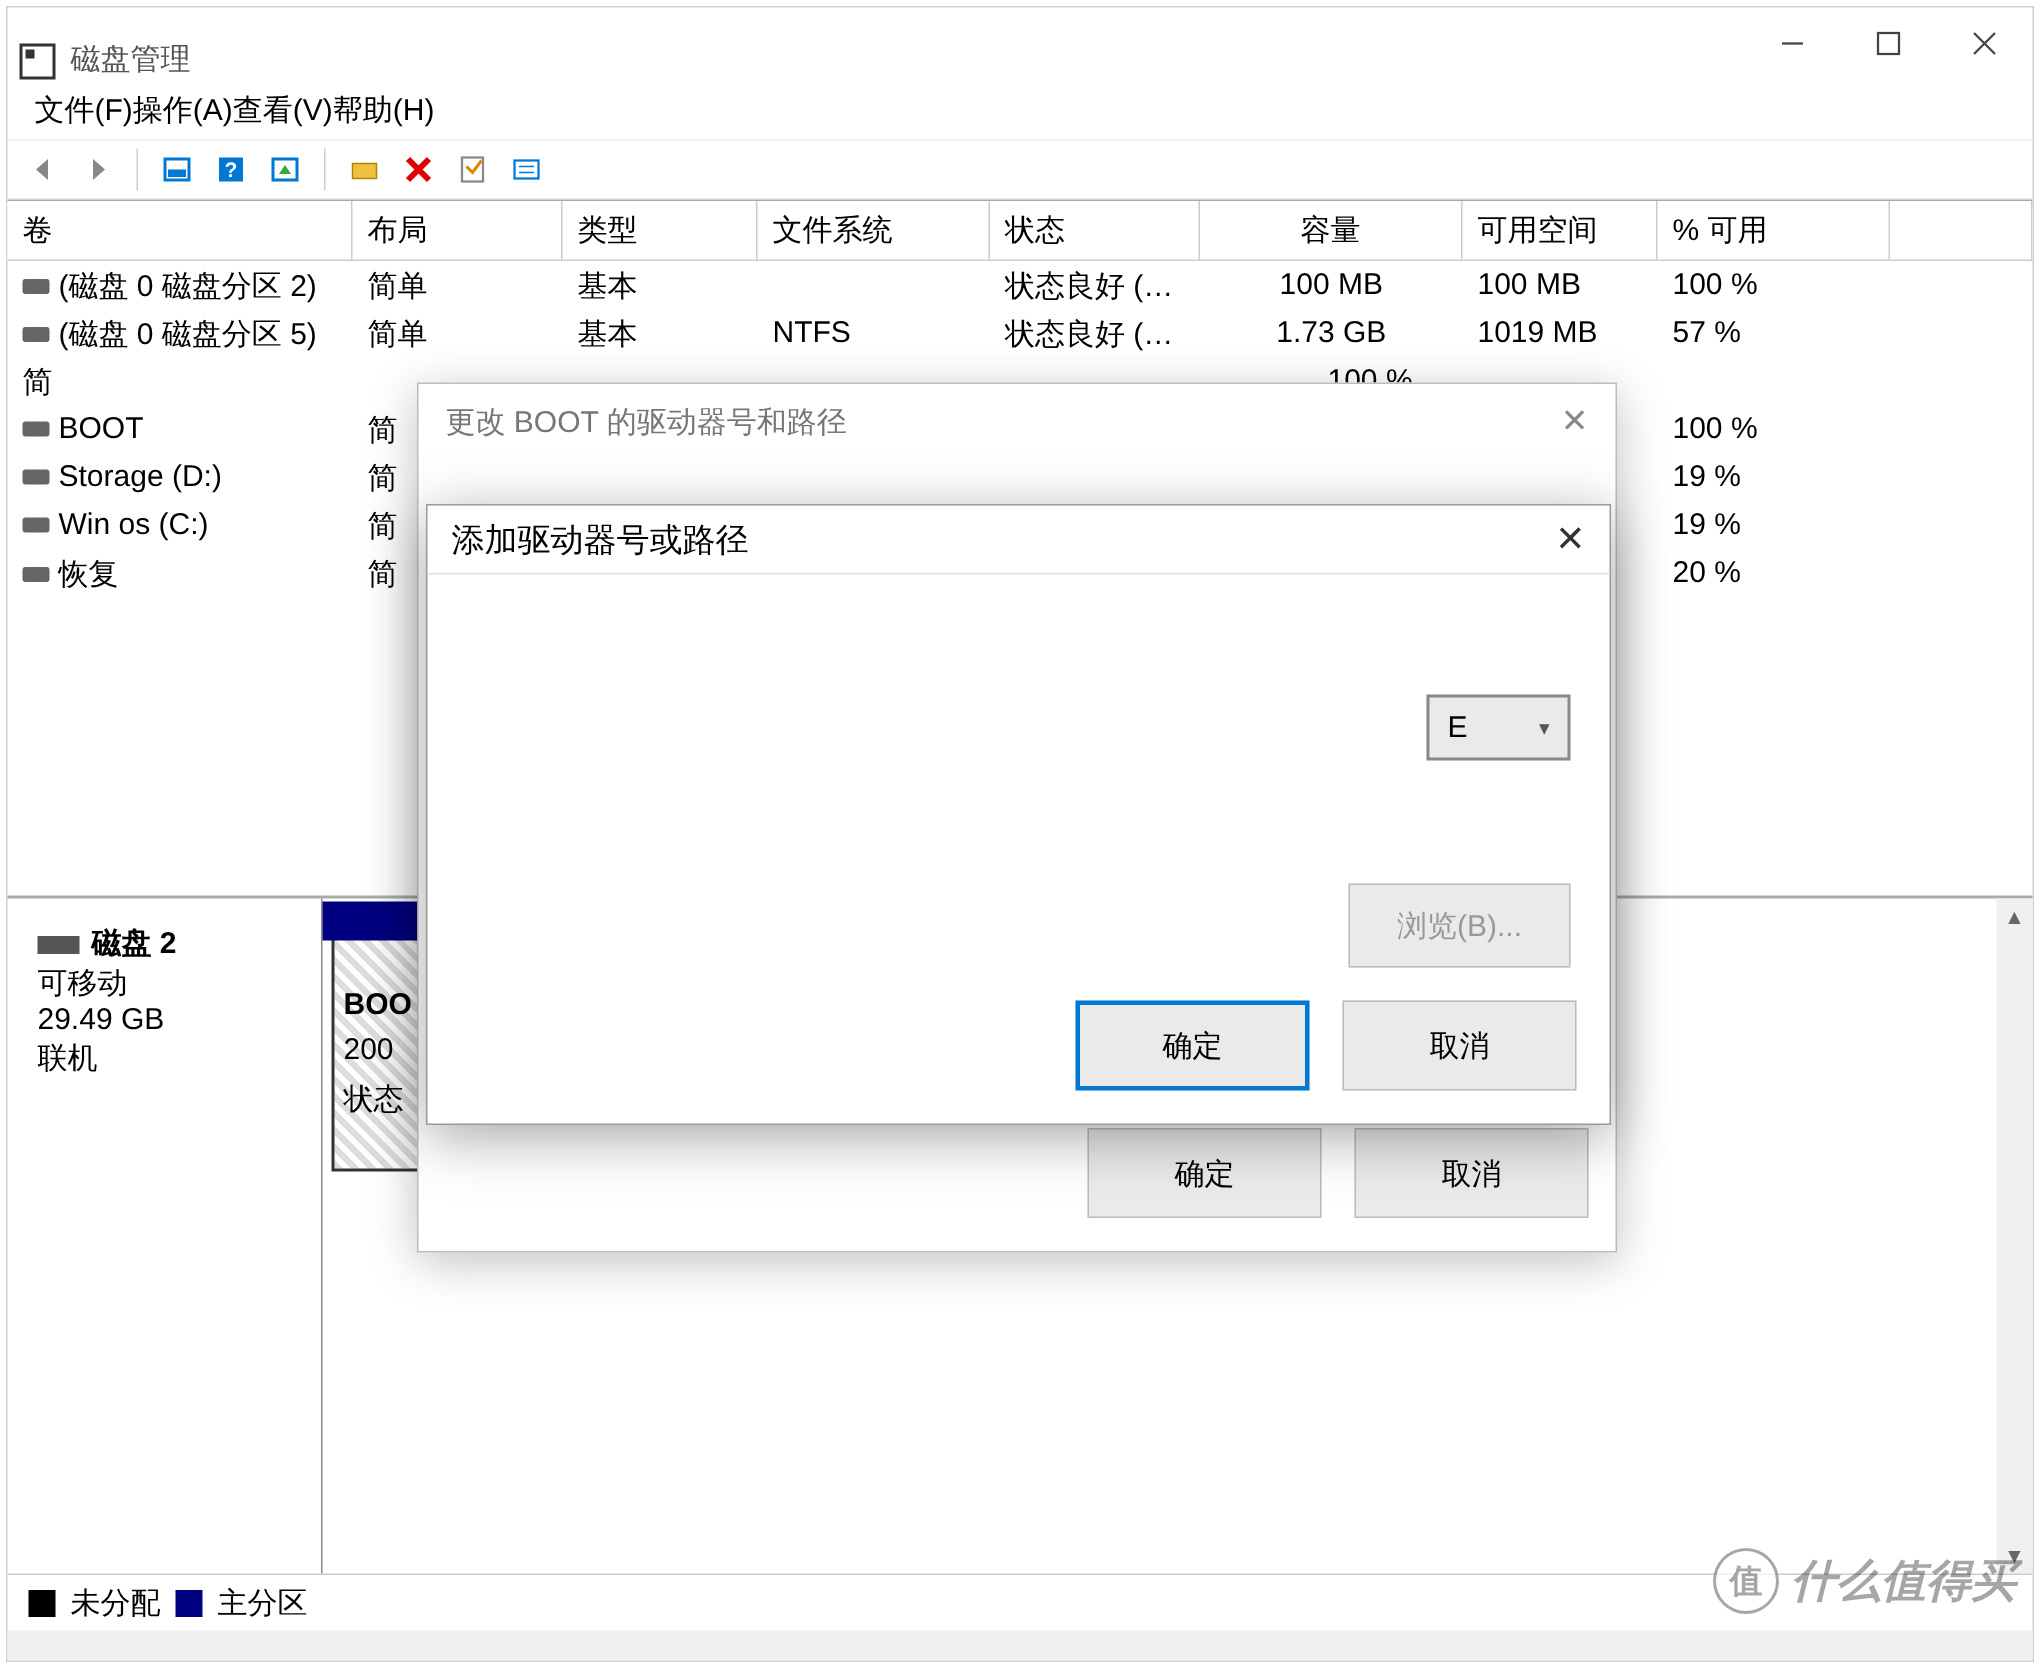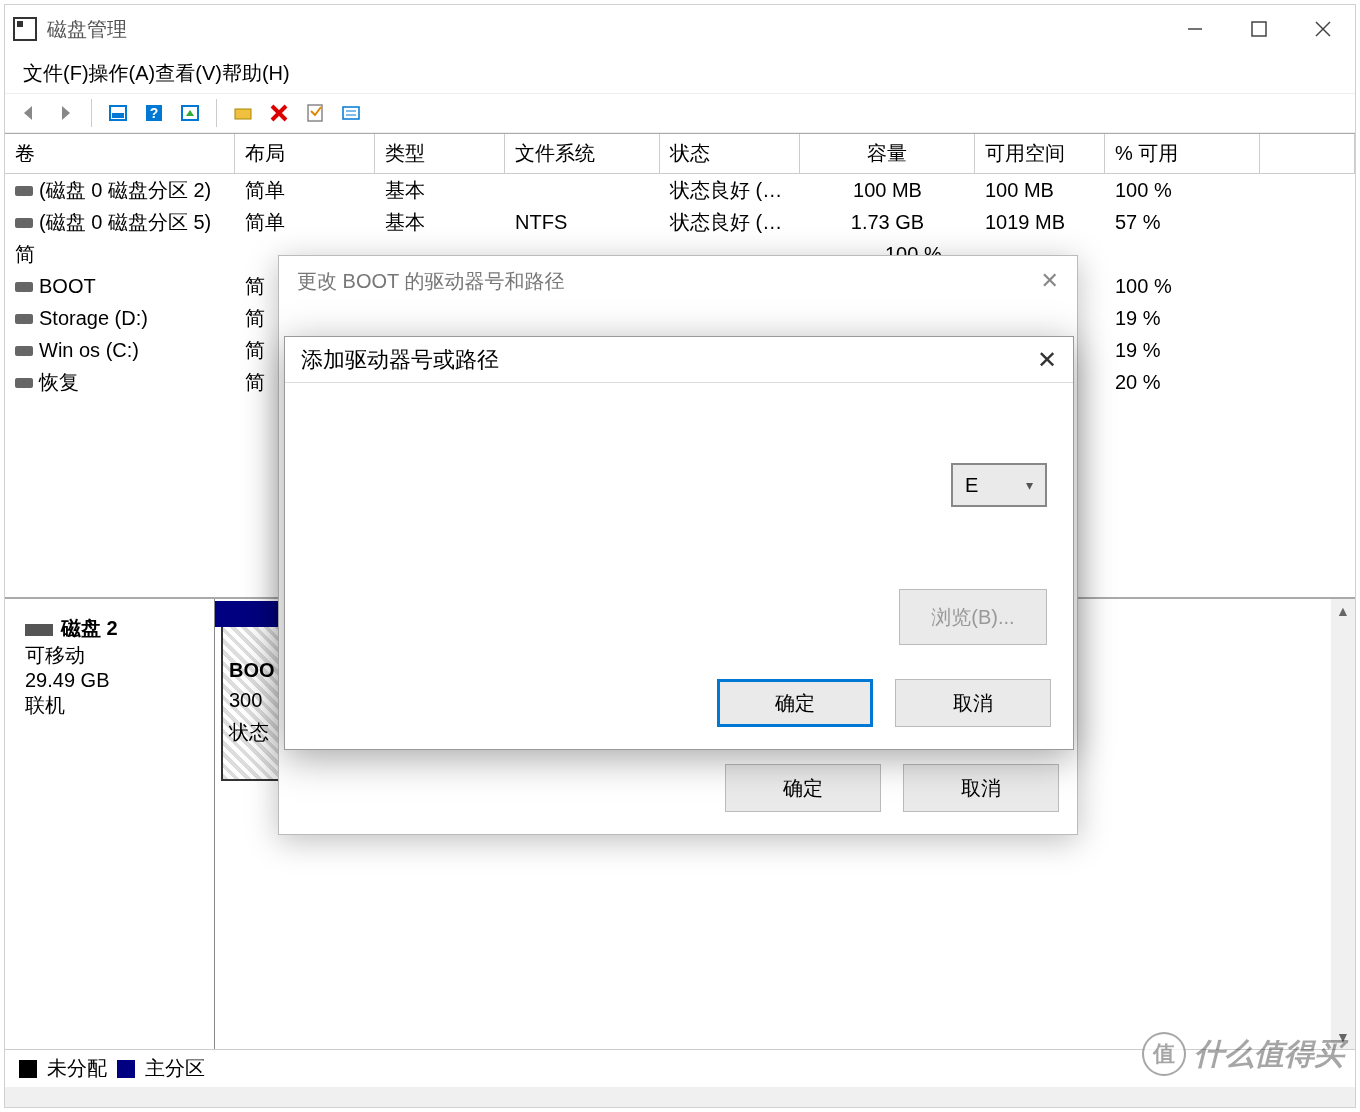--- a/index.html
+++ b/index.html
@@ -1,20 +1,20 @@
 <!DOCTYPE html>
 <html><head>
 <meta charset="utf-8">
 <style>
   * { box-sizing: border-box; margin: 0; padding: 0; font-family: "Microsoft YaHei", "Segoe UI", sans-serif; }
   body { background: #fff; width: 1360px; height: 1112px; overflow: hidden; position: relative; }
 
   
   .main-window { position: absolute; left: 4px; top: 4px; width: 1352px; height: 1104px; border: 1px solid #d0d0d0; background: #fff; }
-  .titlebar { height: 48px; display: flex; align-items: center; padding: 0 8px; }
+  .titlebar { height: 48px; display: flex; align-items: flex-end; padding: 0 8px; }
   .titlebar .app-icon { width: 24px; height: 24px; background: #fff; border: 2px solid #333; position: relative; margin-right: 10px; }
   .titlebar .app-icon::before { content:""; position:absolute; left:2px; top:2px; width:6px; height:6px; background:#333; }
   .titlebar .title { font-size: 20px; color: #555; }
   .win-controls { position: absolute; right: 0; top: 0; display: flex; }
   .win-btn { width: 64px; height: 48px; display:flex; align-items:center; justify-content:center; color:#444; }
   .win-btn svg { width: 18px; height: 18px; stroke:#444; stroke-width:1.5; fill:none; }
 
   .menubar { height: 40px; display:flex; align-items:center; padding: 0 18px; font-size: 20px; }
   .menubar span { cursor: default; }
 
@@ -56,21 +56,21 @@
   .legend { position:absolute; left:0; right:0; bottom:20px; height:38px; border-top:1px solid #ccc; display:flex; align-items:center; padding:0 14px; gap:10px; font-size:20px; }
   .legend-sw { width:18px; height:18px; display:inline-block; }
 
   .scrollbar-h { position:absolute; left:0; right:0; bottom:0; height:20px; background:#f0f0f0; }
 
   
   .dialog-parent { position:absolute; left:278px; top:255px; width:800px; height:580px; background:#fff; border:1px solid #bbb; box-shadow:0 6px 30px rgba(0,0,0,.25); }
   .dialog-parent .d-title { height:50px; display:flex; align-items:center; padding:0 18px; font-size:20px; color:#777; justify-content:space-between; }
   .dialog-parent .d-close { font-size:22px; color:#888; }
   .dialog-parent .d-buttons { position:absolute; bottom:22px; right:18px; display:flex; gap:22px; }
-  .btn { width:156px; height:48px; background:#eaeaea; border:1px solid #bbb; font-size:20px; display:flex; align-items:center; justify-content:center; }
+  .btn { width:156px; height:60px; background:#eaeaea; border:1px solid #bbb; font-size:20px; display:flex; align-items:center; justify-content:center; }
 
   
   .dialog-front { position:absolute; left:284px; top:336px; width:790px; height:414px; background:#fff; border:1px solid #999; box-shadow:0 8px 36px rgba(0,0,0,.35); }
   .dialog-front .d-title { height:46px; display:flex; align-items:center; justify-content:space-between; padding:0 16px; font-size:22px; border-bottom:1px solid #ddd; }
   .dialog-front .d-close { font-size:24px; color:#333; cursor:pointer; }
   .dialog-front .d-body { padding:22px 22px 0 22px; font-size:21px; }
   .radio-row { display:flex; align-items:center; gap:12px; margin-top:22px; }
   .radio { width:20px; height:20px; border:2px solid #333; border-radius:50%; display:inline-flex; align-items:center; justify-content:center; flex-shrink:0; }
   .radio.checked::after { content:""; width:10px; height:10px; background:#333; border-radius:50%; }
   .drive-select { position:absolute; right:26px; top:126px; width:96px; height:44px; border:2px solid #888; background:#eaeaea; display:flex; align-items:center; padding:0 12px; justify-content:space-between; font-size:20px; }
@@ -263,21 +263,21 @@
     <div class="disk-label">
       <div><span class="disk-icon"></span><b>磁盘 2</b></div>
       <div>可移动</div>
       <div>29.49 GB</div>
       <div>联机</div>
     </div>
     <div class="disk-graph">
       <div class="partition-box">
         <div class="sel"></div>
         <div class="txt">BOO</div>
-        <div class="txt2">300</div>
+        <div class="txt2">200</div>
         <div class="txt3">状态</div>
       </div>
       <div class="scrollbar-v">
         <span class="arr">▲</span>
         <span class="arr">▼</span>
       </div>
     </div>
   </div>
 
   <div class="legend">

